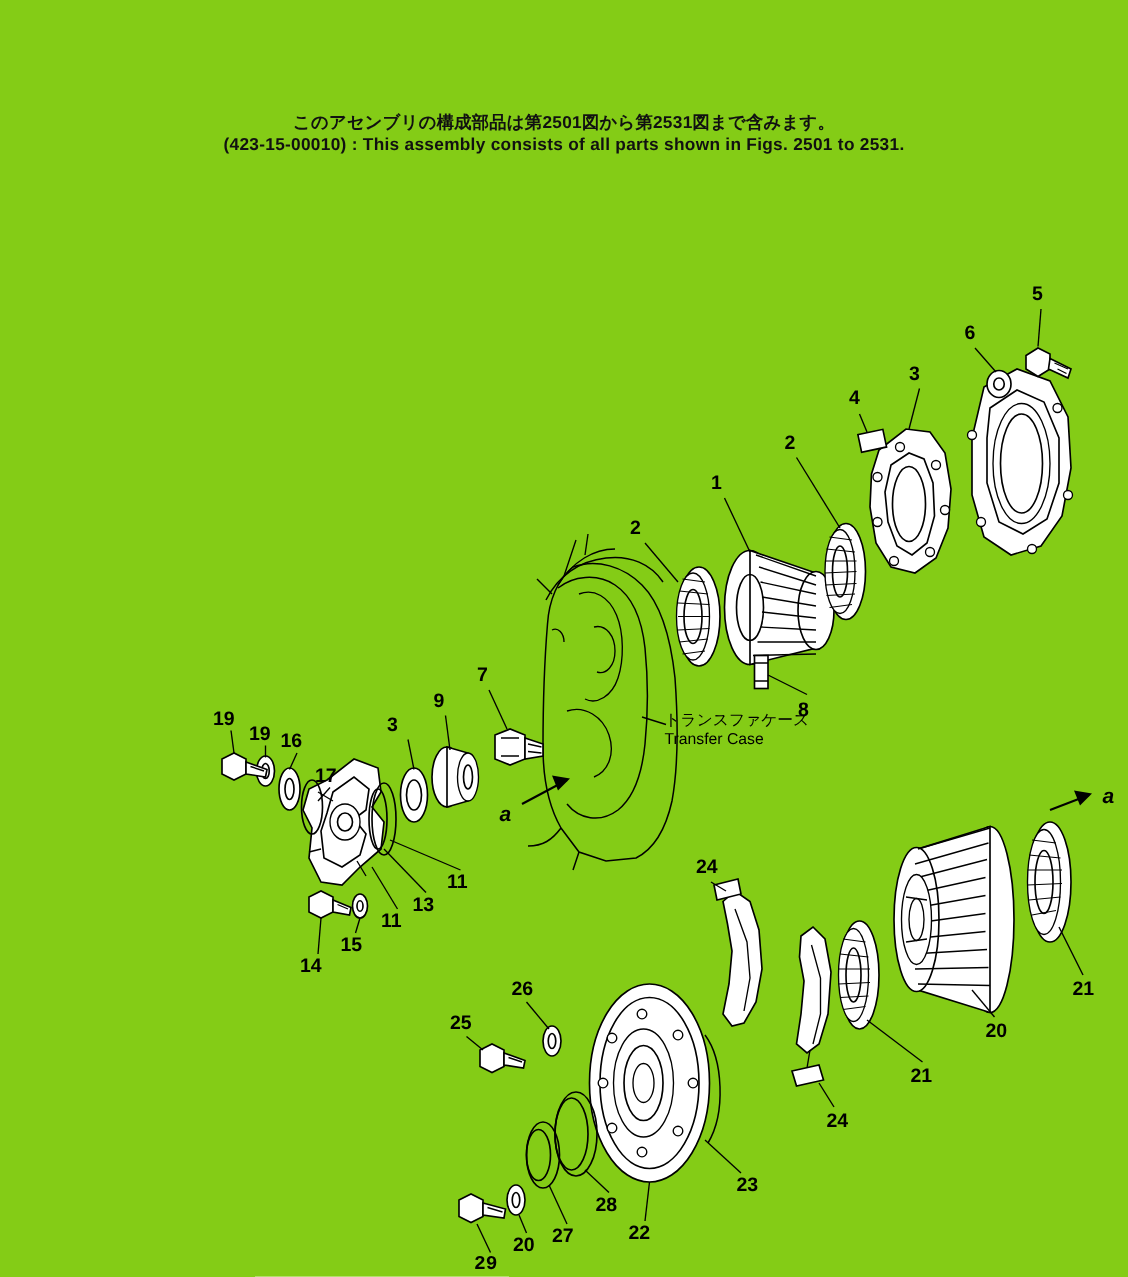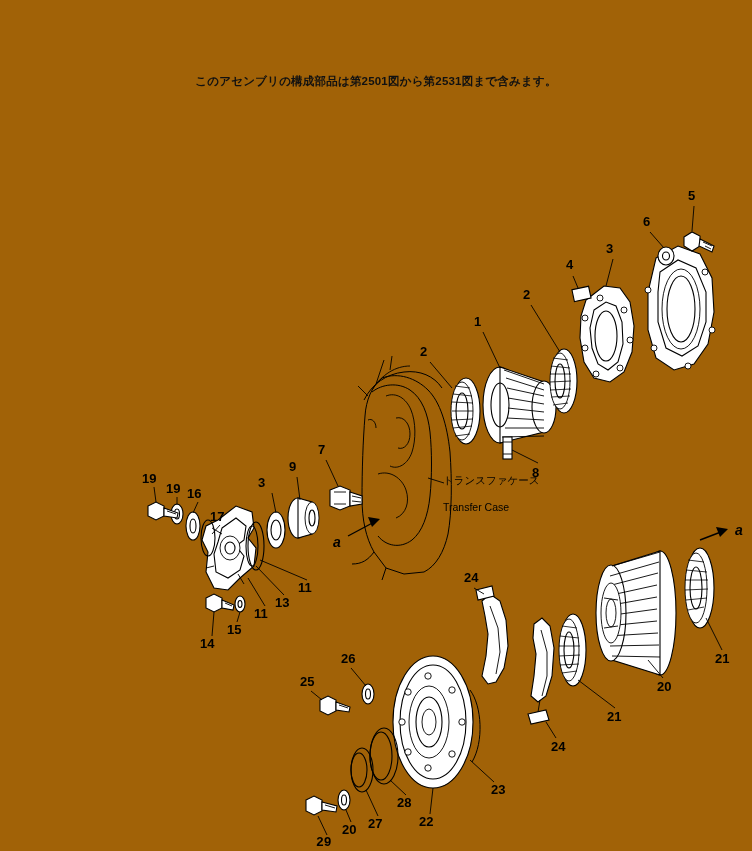--- a/index.html
+++ b/index.html
@@ -11,21 +11,21 @@
     width: 752px;
     height: 851px;
     overflow: hidden;
     font-family: "Liberation Sans", sans-serif;
     color: #000000;
   }
   #sheet {
     position: relative;
     width: 752px;
     height: 851px;
-    background: #a16207;
+    background: #84cc16;
   }
   .hdr {
     position: absolute;
     left: 0;
     width: 752px;
     text-align: center;
     font-weight: bold;
     color: #111;
   }
   #hdr-jp {
@@ -75,20 +75,21 @@
   .fillw2 { fill: #ffffff; stroke: #000; stroke-width: 0.9; }
   .nofill { fill: none; stroke: #000; stroke-width: 1.1; }
   .hatch { stroke: #000; stroke-width: 0.8; fill: none; }
 </style>
 </head>
 <body>
 
 <div id="sheet">
 
   <div class="hdr" id="hdr-jp">このアセンブリの構成部品は第2501図から第2531図まで含みます。</div>
+  <div class="hdr" id="hdr-en">(423-15-00010) : This assembly consists of all parts shown in Figs. 2501 to 2531.</div>
 
   <svg id="art" viewBox="0 0 752 851">
 
     <g>
       <path class="ln" d="M382 378 C 372 386, 366 400, 365 416 C 363 440, 362 470, 362 498
                           C 362 520, 366 538, 374 552 L 386 568 L 404 574 L 424 572
                           C 436 566, 444 552, 448 534 C 452 512, 452 480, 450 452
                           C 447 424, 440 402, 428 390 C 416 378, 398 372, 382 378 Z"></path>
       <path class="ln" d="M372 392 C 382 384, 398 382, 410 390 C 422 398, 428 414, 430 432
                           C 432 452, 432 476, 430 496 C 428 516, 422 532, 412 540
@@ -389,21 +390,21 @@
       <path class="ln2" d="M348 536 L 378 520"></path>
       <path class="ln2" d="M700 540 L 726 530"></path>
     </g>
     <g fill="#000">
       <polygon points="380,519 368,517 372,527"></polygon>
       <polygon points="728,529 716,527 720,537"></polygon>
     </g>
   </svg>
 
   <div class="cap" style="left:443px; top:474px;">トランスファケース</div>
-  <div class="cap" style="left:443px; top:501px;">Transfer Case</div>
+  <div class="cap" style="left:443px; top:487px;">Transfer Case</div>
 
   <div class="lbl" style="left:474px; top:315px;">1</div>
   <div class="lbl" style="left:523px; top:288px;">2</div>
   <div class="lbl" style="left:420px; top:345px;">2</div>
   <div class="lbl" style="left:606px; top:242px;">3</div>
   <div class="lbl" style="left:566px; top:258px;">4</div>
   <div class="lbl" style="left:688px; top:189px;">5</div>
   <div class="lbl" style="left:643px; top:215px;">6</div>
   <div class="lbl" style="left:318px; top:443px;">7</div>
   <div class="lbl" style="left:532px; top:466px;">8</div>

